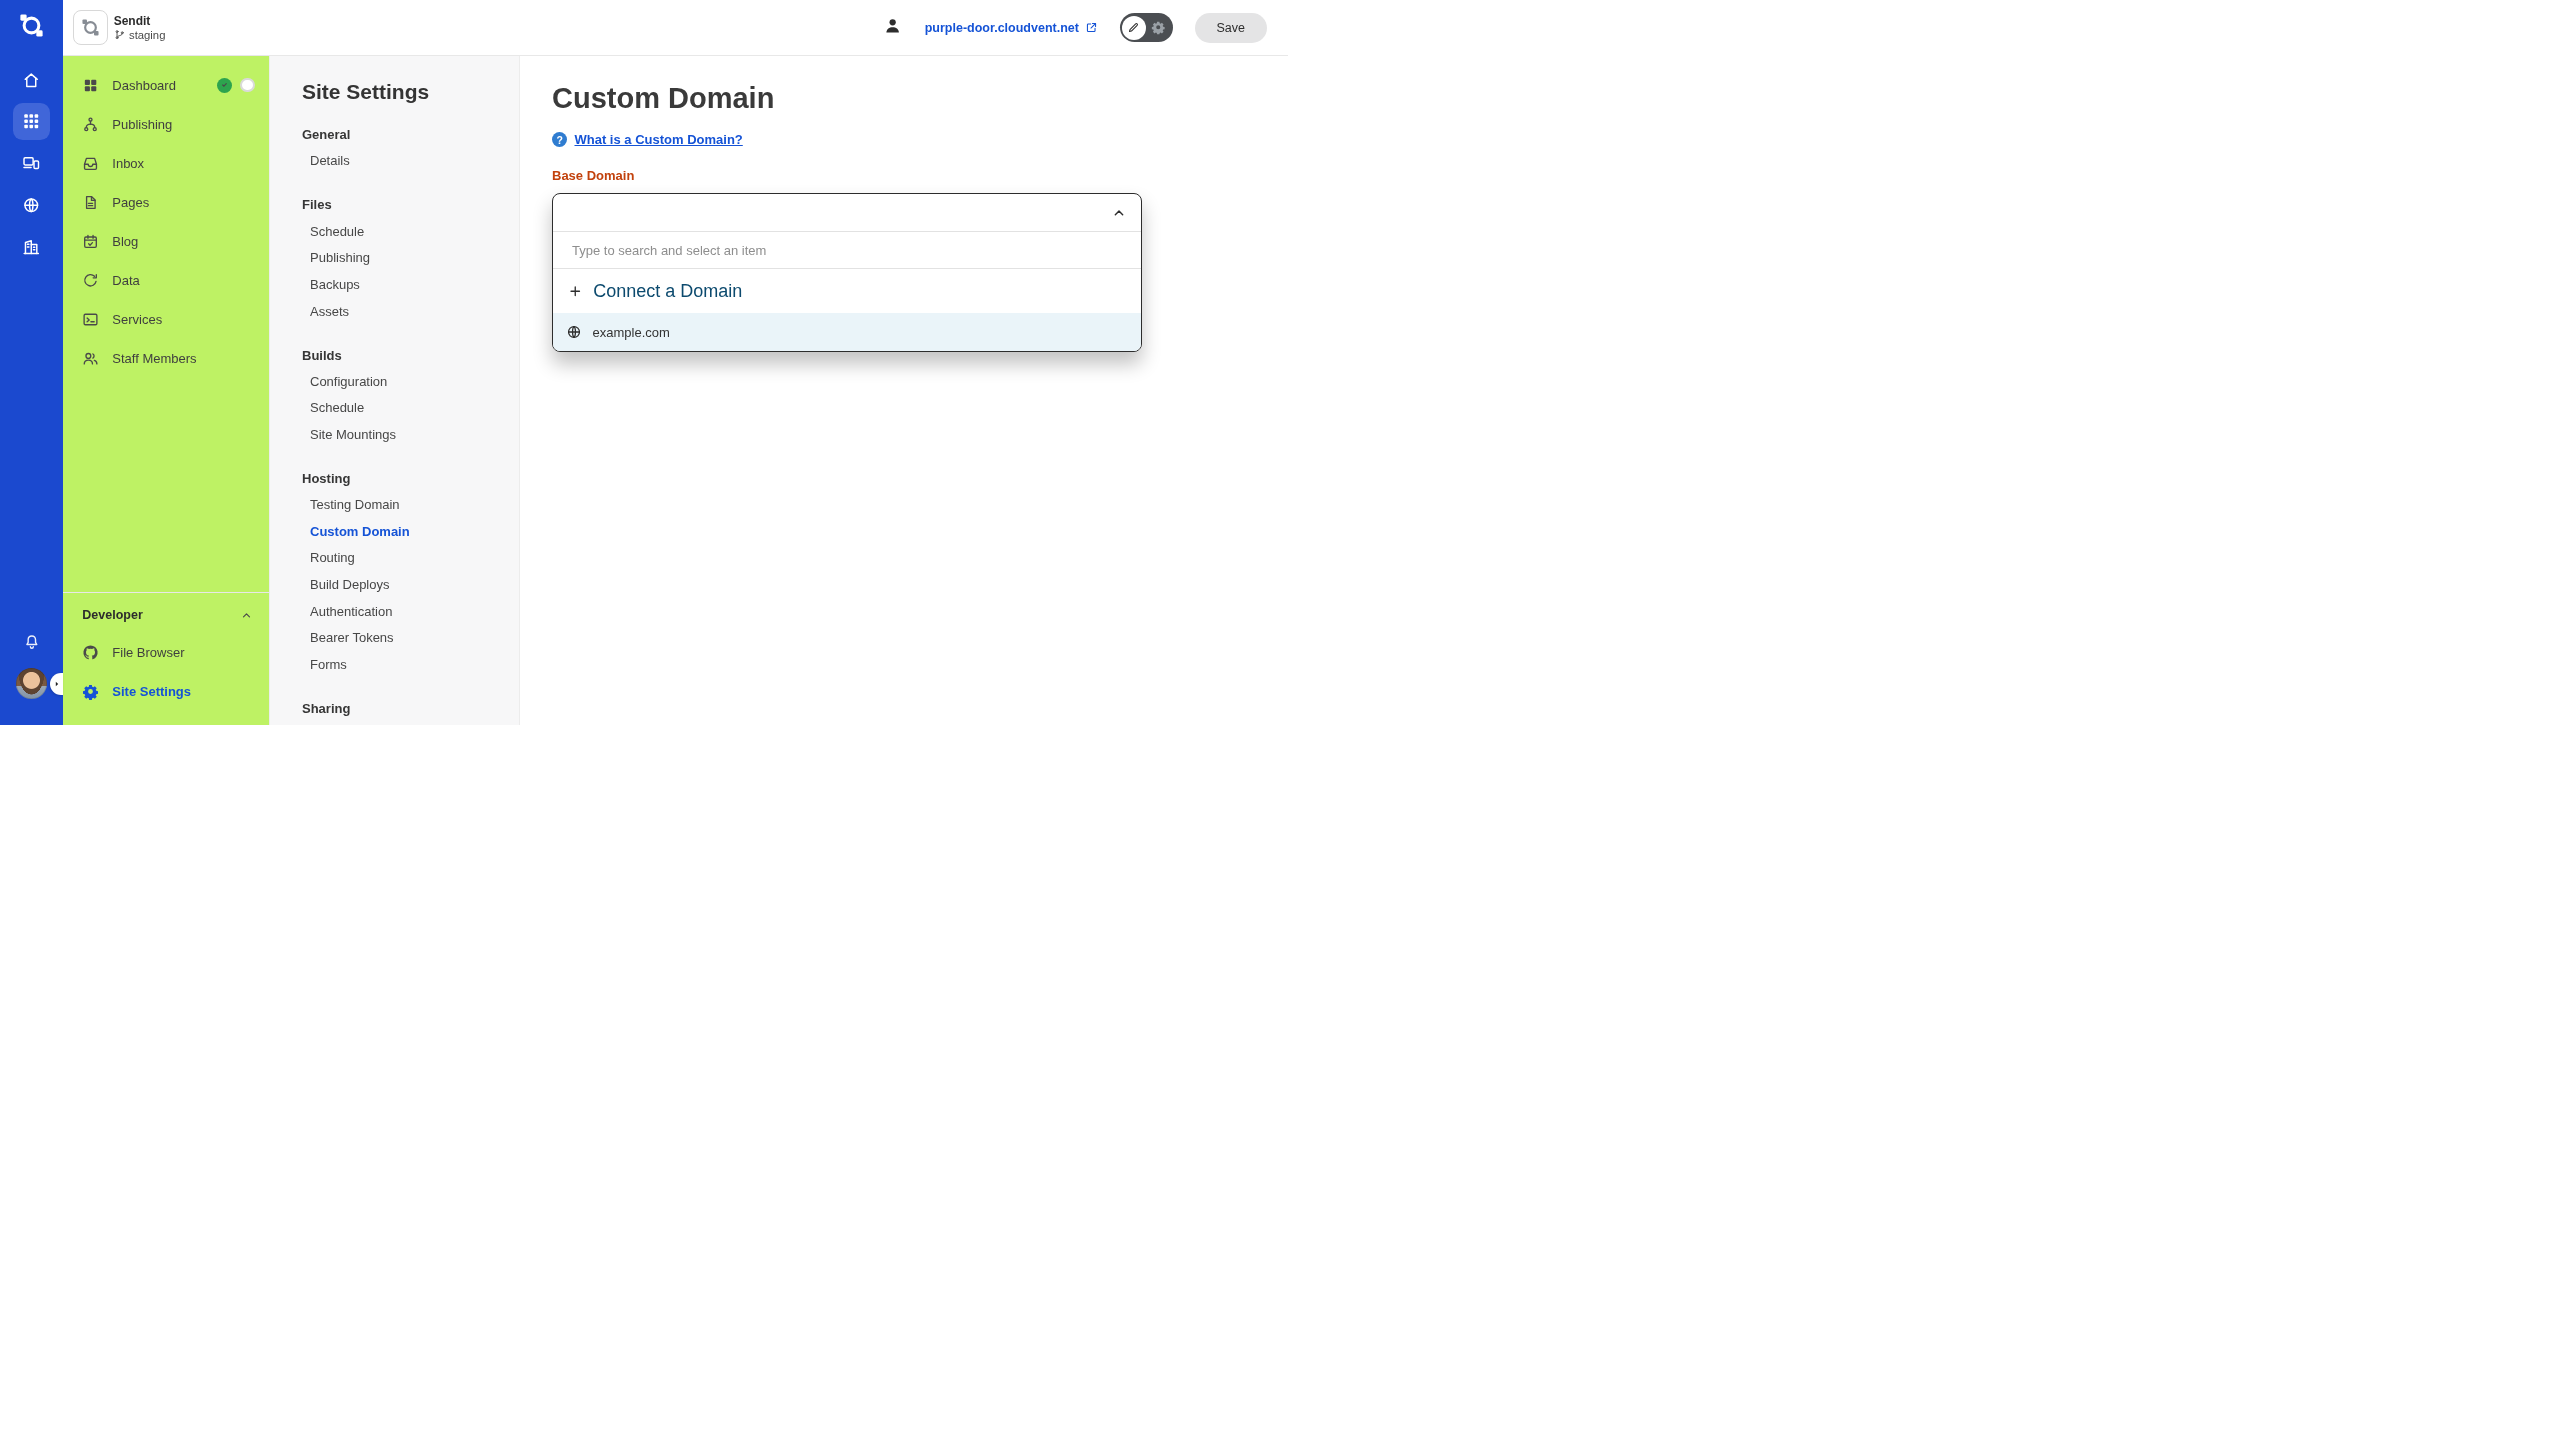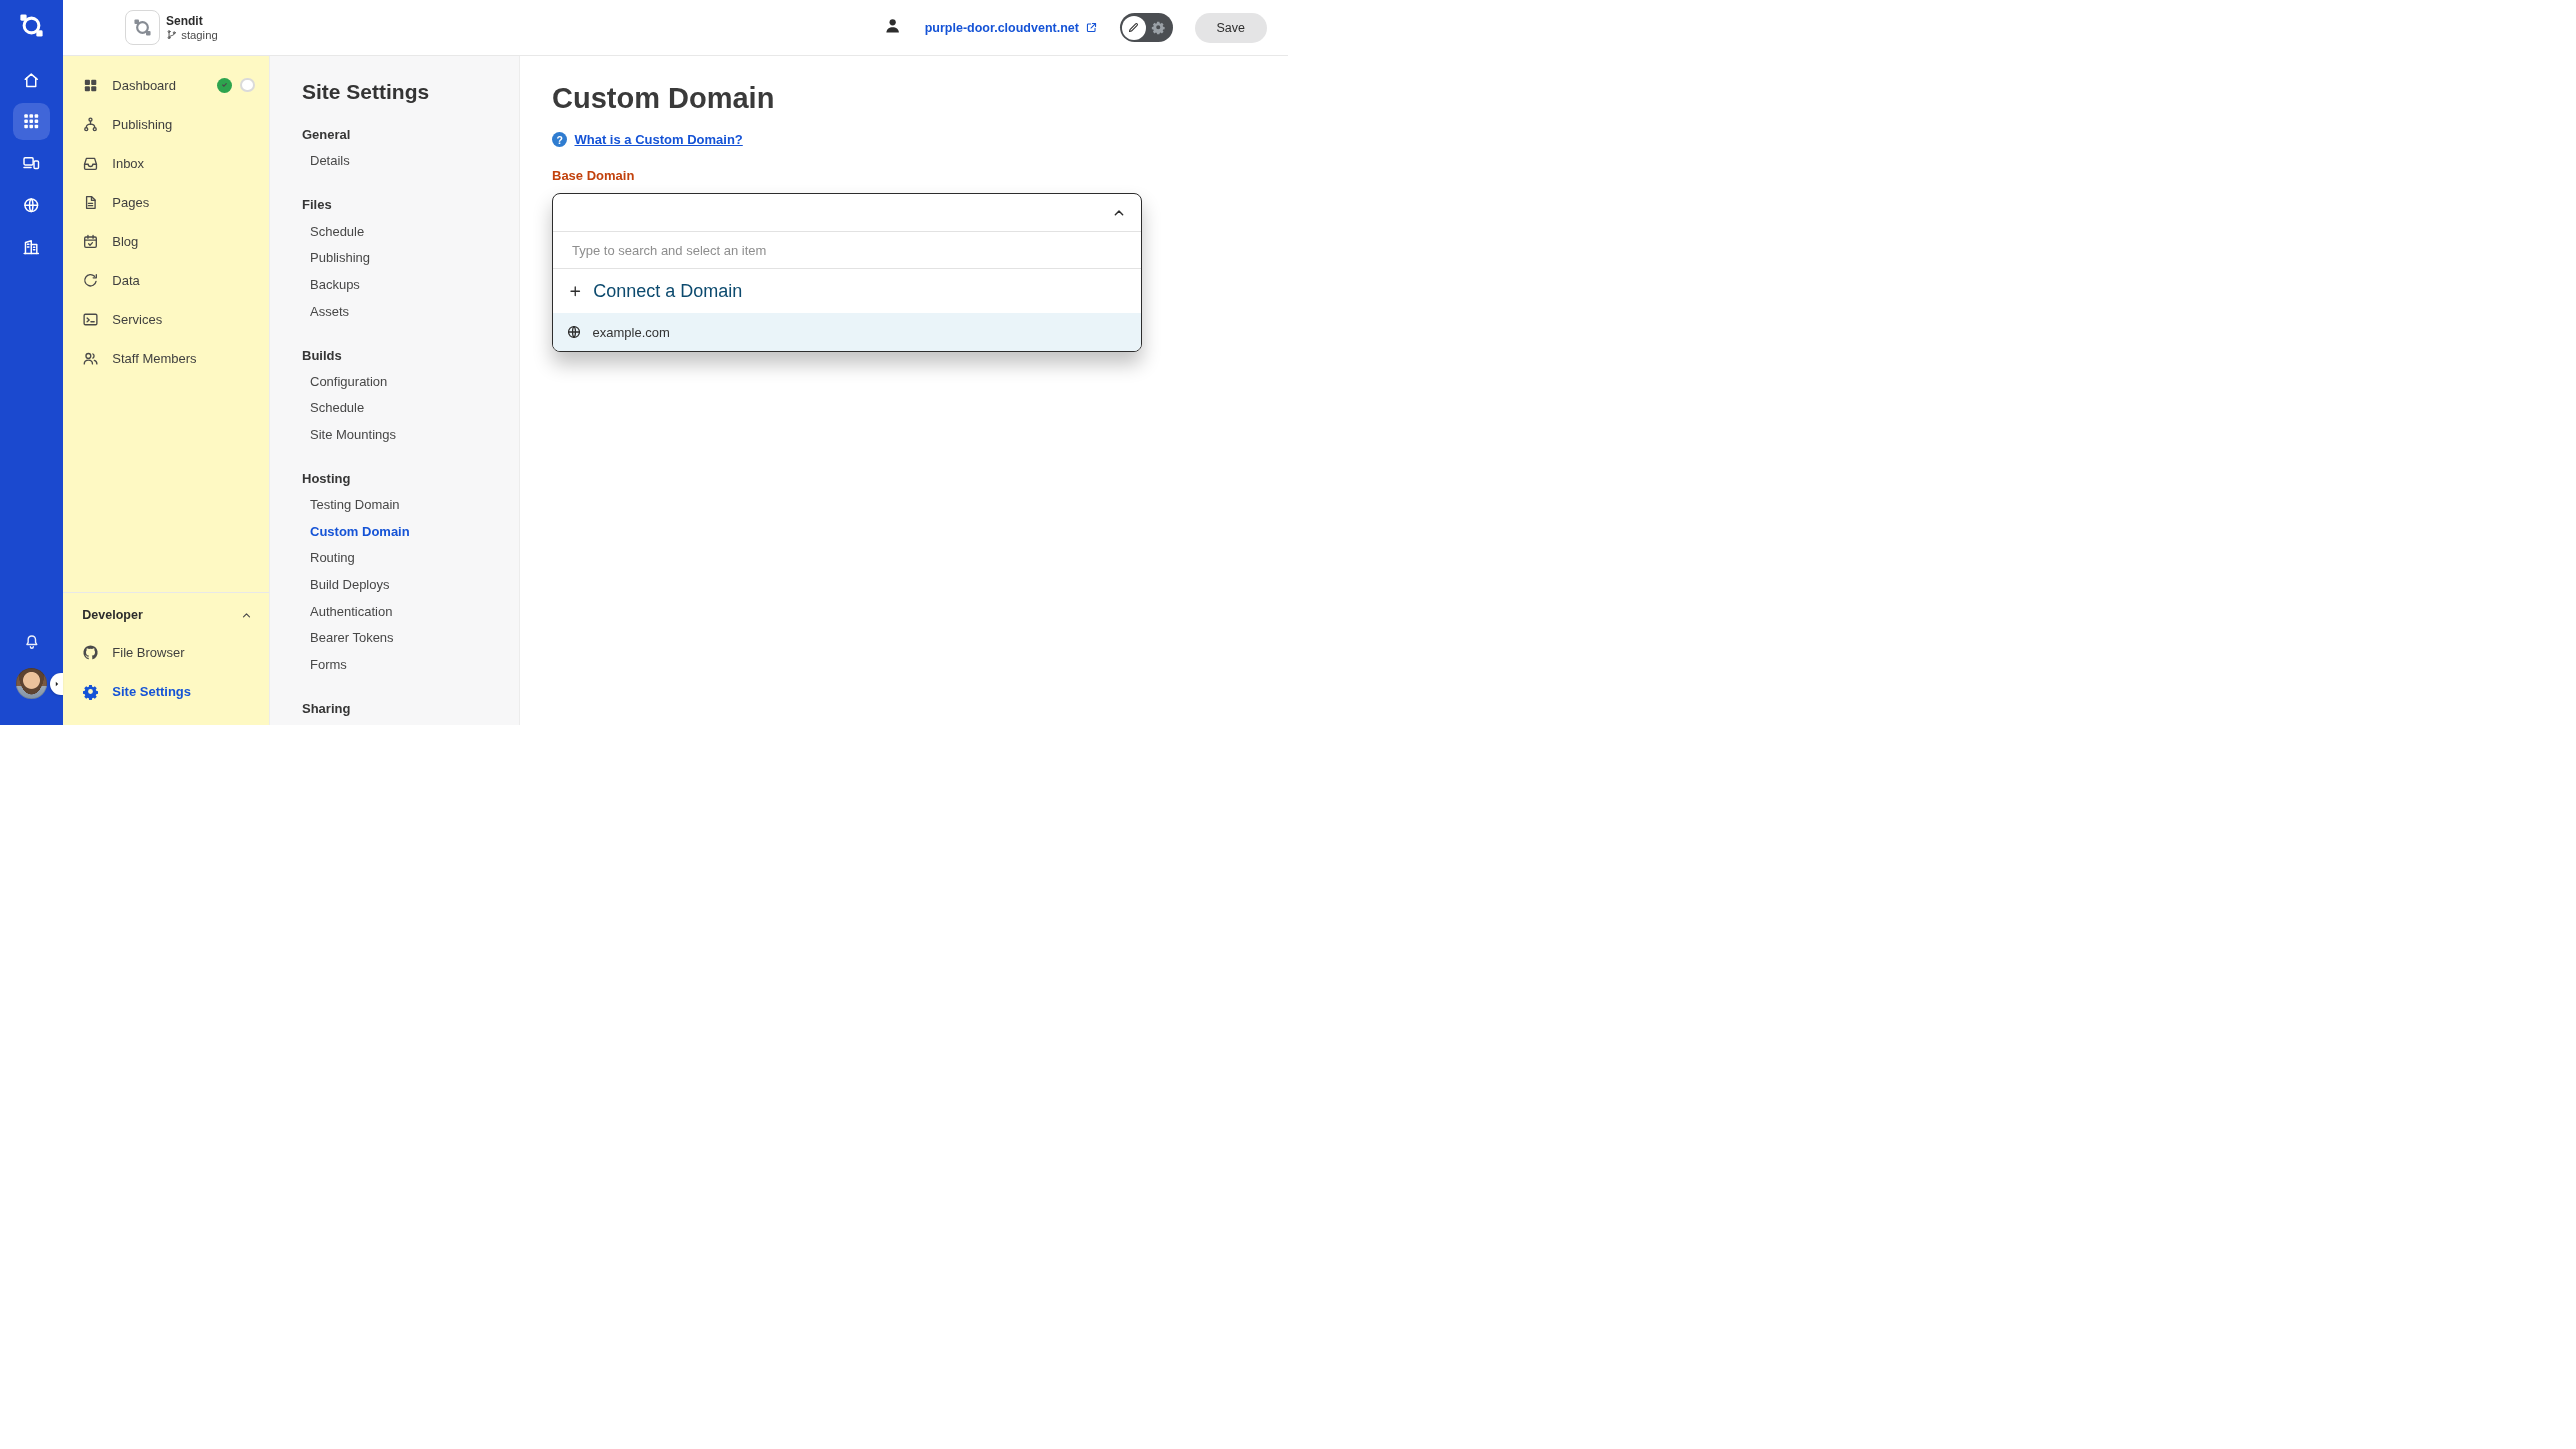--- a/index.html
+++ b/index.html
@@ -43,21 +43,21 @@
   }
   .peek-tab .ic { width:8px; height:8px; color:#222; }
 
   
   .rightcol { flex:1; display:flex; flex-direction:column; min-width:0; }
 
   .topbar {
     height:56px; flex:0 0 56px; background:#fff; border-bottom:0.8px solid #e8e8e8;
     display:flex; align-items:center;
   }
-  .tb-left { width:207px; flex:0 0 207px; display:flex; align-items:center; gap:6px; padding-left:9.7px;justify-content:center; }
+  .tb-left { width:207px; flex:0 0 207px; display:flex; align-items:center; gap:6px; padding-left:9.7px; }
   .app-badge {
     width:35px; height:35px; border:0.8px solid #d8d8d8; border-radius:8px; background:#fff;
     display:flex; align-items:center; justify-content:center; color:#878c94;
   }
   .app-badge .ic { width:21px; height:21px; }
   .ws-name { font-weight:700; font-size:12px; color:#2c2c2c; line-height:1.25; }
   .ws-branch { display:flex; align-items:center; gap:4px; color:#4a4a4a; font-size:11.3px; }
   .ws-branch .ic { width:11.3px; height:11.3px; color:#4a4a4a; }
 
   .tb-right { margin-left:auto; display:flex; align-items:center; gap:22px; padding-right:21px; }
@@ -75,21 +75,21 @@
   .toggle-gear .ic { width:14.5px; height:14.5px; }
   .save-btn {
     height:30px; padding:0 22px; border-radius:15.3px; border:none; background:#e4e4e5;
     color:#2d2d2d; font-size:12.5px; font-family:inherit; cursor:pointer;
   }
 
   .body-row { flex:1; display:flex; min-height:0; }
 
   
   .sidebar {
-    width:207px; flex:0 0 207px; background:#fef9c3; border-right:0.8px solid #ececec;
+    width:207px; flex:0 0 207px; background:#bef264; border-right:0.8px solid #ececec;
     display:flex; flex-direction:column; padding-top:9.7px;
   }
   .nav-item {
     height:39px; display:flex; align-items:center; gap:13px;
     padding:0 14.5px 0 19.3px; font-size:13px; color:#3f3f3f; cursor:pointer;
   }
   .nav-item .ic { width:17px; height:17px; color:#4a4a4a; flex:0 0 17px; }
   .nav-status { margin-left:auto; display:flex; align-items:center; gap:8px; }
   .st-green { width:15.3px; height:15.3px; border-radius:50%; background:#2da44e; display:flex; align-items:center; justify-content:center; color:#fff; }
   .st-green .ic { width:9.7px; height:9.7px; }

